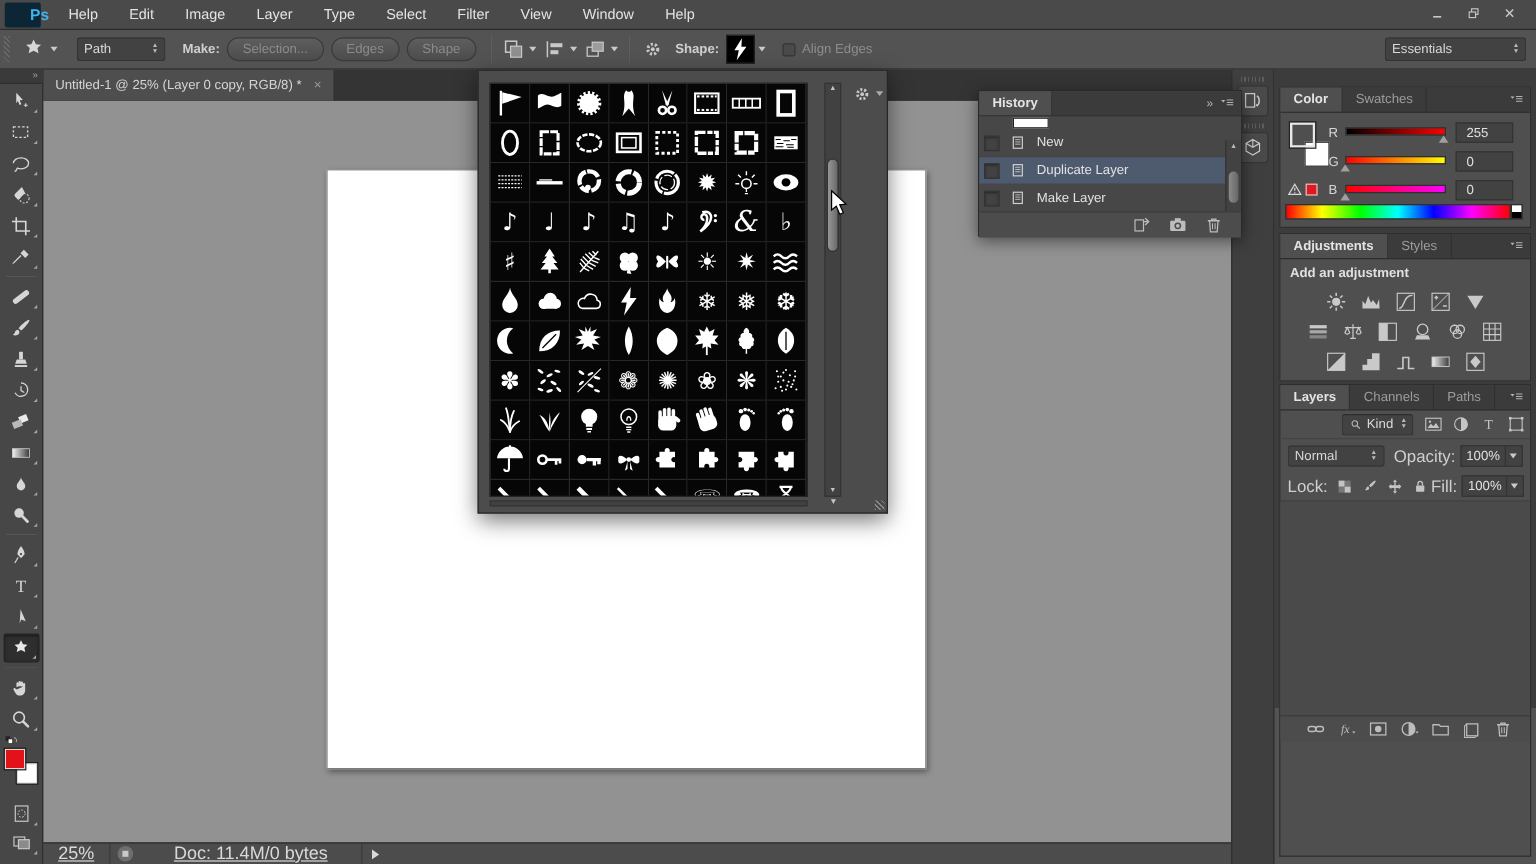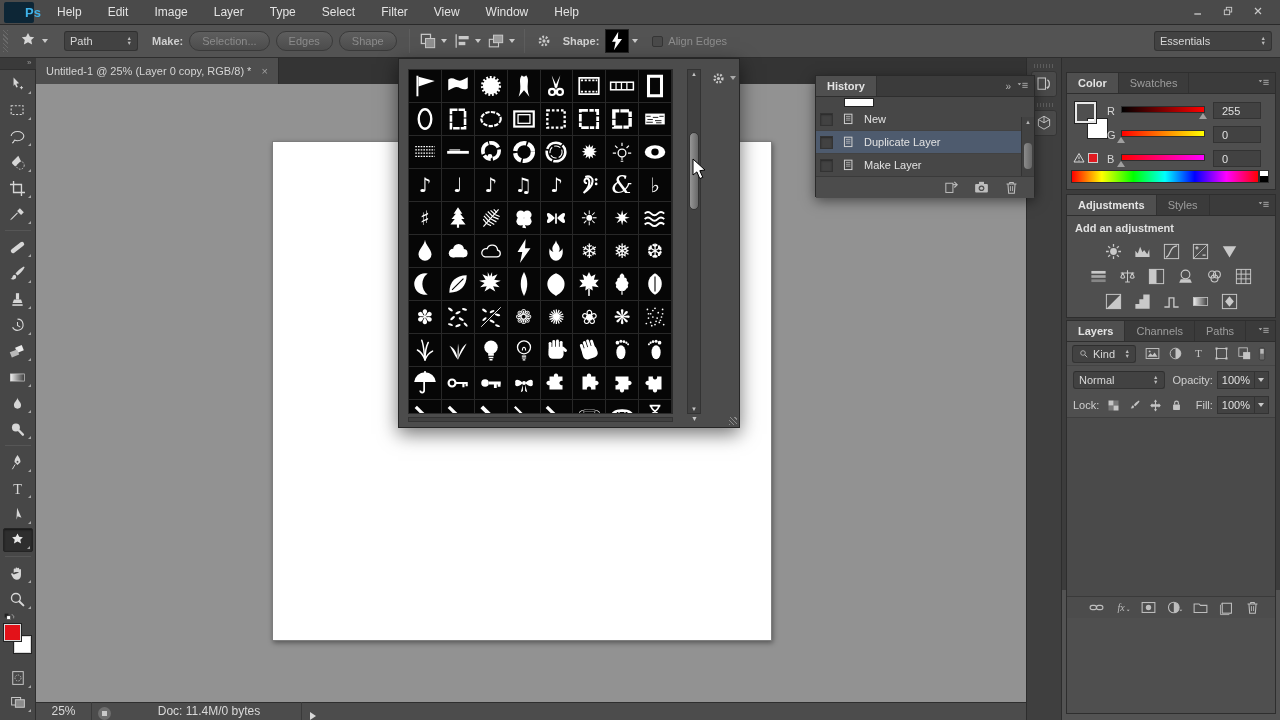--- a/index.html
+++ b/index.html
@@ -56,21 +56,21 @@
 
   
   #tabbar{left:36px;top:58px;width:990px;height:26px;background:#343434;display:flex;z-index:3;}
   #doc-tab{background:#4e4e4e;border-right:1px solid #2c2c2c;display:flex;align-items:center;
     padding:0 10px;font-size:11px;color:#d4d4d4;}
   #tab-close{margin-left:10px;color:#9f9f9f;font-size:11px;}
   #canvas{left:36px;top:84px;width:990px;height:618px;background:#929292;z-index:1;}
   #page{left:272px;top:141px;width:500px;height:500px;background:#fff;z-index:2;
     box-shadow:1px 2px 5px rgba(0,0,0,.4);border:1px solid #7d7d7d;}
   #statusbar{left:36px;top:702px;width:990px;height:18px;background:#4c4c4c;border-top:1px solid #2e2e2e;
-    display:flex;align-items:flex-end;z-index:3;font-size:12px;color:#d9d9d9;}
+    display:flex;align-items:center;z-index:3;font-size:15px;color:#d9d9d9;text-decoration:underline;}
   .sb-seg{height:18px;display:flex;align-items:center;border-right:1px solid #3a3a3a;padding:0 10px;}
   #status-icon{width:13px;height:13px;border-radius:50%;background:#6e6e6e;margin:0 6px;
     display:flex;align-items:center;justify-content:center;}
   #status-icon::after{content:"";width:5px;height:5px;background:#c9c9c9;}
   #doc-info-seg{width:185px;justify-content:center;}
   .play{width:0;height:0;border-top:4px solid transparent;border-bottom:4px solid transparent;border-left:6px solid #d9d9d9;margin-left:8px;}
 
   
   #collapsed-dock{left:1026px;top:58px;width:36px;height:662px;background:#3f3f3f;border-left:1px solid #2d2d2d;
     border-right:1px solid #2d2d2d;z-index:3;}
@@ -128,26 +128,26 @@
   #spectrum-end{position:absolute;left:192px;top:76px;width:10px;height:13px;border:1px solid #2e2e2e;
     background:linear-gradient(180deg,#fff 0 50%,#000 50% 100%);}
 
   
   #adj-heading{font-size:11px;font-weight:bold;color:#e0e0e0;padding:6px 0 2px 8px;}
   .adj-row{display:flex;justify-content:center;gap:7px;margin-top:5px;}
   .adj-icon{width:22px;height:20px;display:flex;align-items:center;justify-content:center;}
 
   
   .lrow1{height:24px;display:flex;align-items:center;padding:0 5px;border-bottom:1px solid #444;}
-  #kind-select{width:72px;height:18px;}
+  #kind-select{width:72px;height:18px;margin-left:46px;}
   #filter-icons{display:flex;align-items:center;gap:3px;margin-left:6px;}
   .ficon{width:20px;height:18px;display:flex;align-items:center;justify-content:center;}
   .lrow2{height:27px;display:flex;align-items:center;padding:0 6px;}
   #blend-select{width:104px;height:18px;}
-  .small-label{font-size:11px;color:#cfcfcf;margin-left:8px;}
+  .small-label{font-size:14px;color:#cfcfcf;margin-left:8px;}
   .valbox{height:18px;background:#424242;border:1px solid #333;color:#e0e0e0;font-size:11px;
     display:flex;align-items:center;padding:0 4px;margin-left:4px;}
   .valbox .dd{width:10px;height:16px;border-left:1px solid #333;margin-left:4px;display:flex;align-items:center;justify-content:center;}
   .lrow3{height:25px;display:flex;align-items:center;padding:0 6px;border-bottom:1px solid #3e3e3e;}
   #lock-icons{display:flex;gap:4px;margin-left:6px;}
   .lkicon{width:17px;height:17px;display:flex;align-items:center;justify-content:center;}
   #layers-rows{background:#4a4a4a;}
   .layer-row{height:39px;display:flex;align-items:center;border-bottom:1px solid #404040;background:#4f4f4f;}
   .layer-row.sel{background:#4e5b6e;}
   .eye-well{width:26px;height:39px;display:flex;align-items:center;justify-content:center;border-right:1px solid #404040;}

